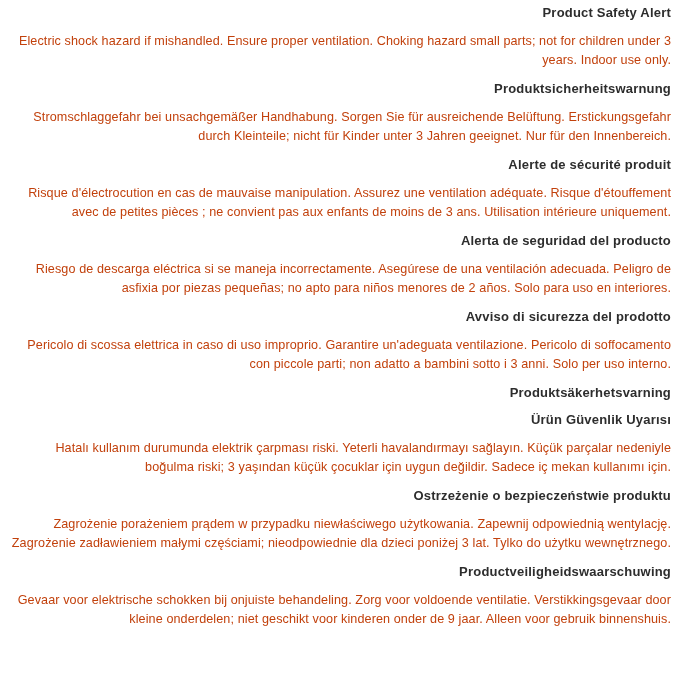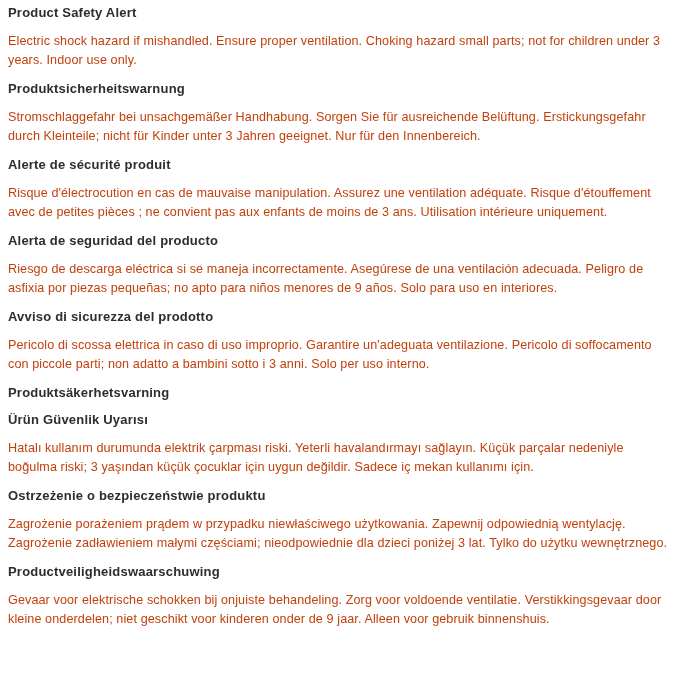--- a/index.html
+++ b/index.html
@@ -11,21 +11,21 @@
     width: 679px;
     height: 688px;
     overflow: hidden;
     font-family: "Liberation Sans", "DejaVu Sans", sans-serif;
   }
   .page {
     box-sizing: border-box;
     width: 679px;
     height: 688px;
     padding: 5px 8px 0 8px;
-    text-align: left;
+    text-align: right;
   }
   .section-title {
     font-size: 13px;
     line-height: 15px;
     font-weight: 700;
     color: #2d2d2d;
     letter-spacing: 0.2px;
     margin: 0 0 12px 0;
   }
   .section-body {
@@ -52,21 +52,21 @@
     <p class="section-body">Stromschlaggefahr bei unsachgemäßer Handhabung. Sorgen Sie für ausreichende Belüftung. Erstickungsgefahr durch Kleinteile; nicht für Kinder unter 3 Jahren geeignet. Nur für den Innenbereich.</p>
   </div>
 
   <div class="section">
     <h2 class="section-title">Alerte de sécurité produit</h2>
     <p class="section-body">Risque d'électrocution en cas de mauvaise manipulation. Assurez une ventilation adéquate. Risque d'étouffement avec de petites pièces ; ne convient pas aux enfants de moins de 3 ans. Utilisation intérieure uniquement.</p>
   </div>
 
   <div class="section">
     <h2 class="section-title">Alerta de seguridad del producto</h2>
-    <p class="section-body">Riesgo de descarga eléctrica si se maneja incorrectamente. Asegúrese de una ventilación adecuada. Peligro de asfixia por piezas pequeñas; no apto para niños menores de 9 años. Solo para uso en interiores.</p>
+    <p class="section-body">Riesgo de descarga eléctrica si se maneja incorrectamente. Asegúrese de una ventilación adecuada. Peligro de asfixia por piezas pequeñas; no apto para niños menores de 2 años. Solo para uso en interiores.</p>
   </div>
 
   <div class="section">
     <h2 class="section-title">Avviso di sicurezza del prodotto</h2>
     <p class="section-body">Pericolo di scossa elettrica in caso di uso improprio. Garantire un'adeguata ventilazione. Pericolo di soffocamento con piccole parti; non adatto a bambini sotto i 3 anni. Solo per uso interno.</p>
   </div>
 
   <div class="section">
     <h2 class="section-title">Produktsäkerhetsvarning</h2>
   </div>

